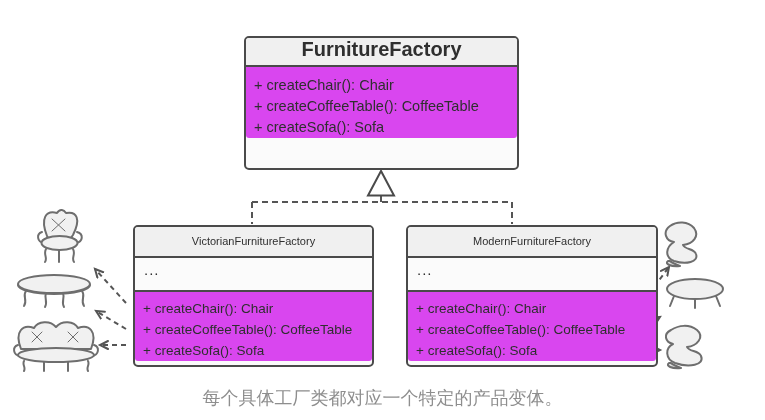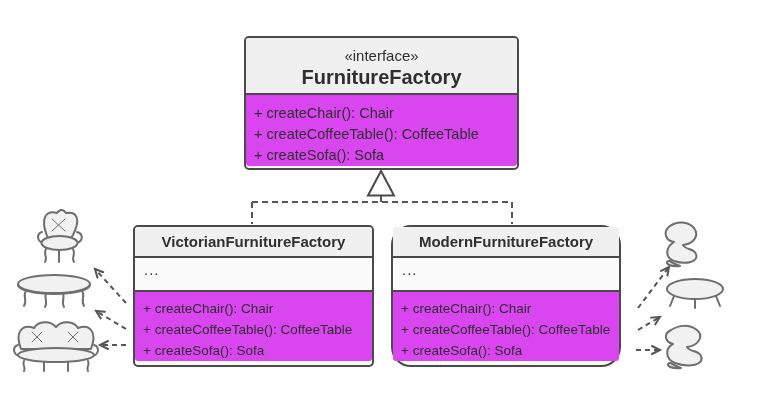--- a/index.html
+++ b/index.html
@@ -9,21 +9,21 @@
   }
   .connector-layer{position:absolute;left:0;top:0;width:765px;height:420px;pointer-events:none;}
   .uml-box{
     position:absolute;box-sizing:border-box;border:2px solid #4a4a4a;border-radius:5px;
     background:#fbfbfb;box-shadow:0 0 0 0 transparent;
   }
   .compartment{box-sizing:border-box;}
   .title-compartment{background:#f0f0f0;border-bottom:2px solid #4a4a4a;border-radius:3px 3px 0 0;text-align:center;}
   .stereotype{font-size:15px;line-height:20px;padding-top:8px;}
   .iface-name{font-size:20px;font-weight:bold;line-height:22px;padding-bottom:5px;}
-  .class-name{font-size:15px;font-weight:bold;line-height:29px;}
+  .class-name{font-size:11px;font-weight:normal;line-height:29px;}
   .dots-compartment{background:#fbfbfb;border-bottom:2px solid #4a4a4a;font-size:15px;padding:3px 0 0 9px;height:34px;letter-spacing:1px;color:#2f2f2f;}
   .methods-compartment{background:#d946ef;border-radius:0 0 3px 3px;padding:6px 8px 0 8px;}
   .iface-methods{padding-top:8px;}
   .method{white-space:nowrap;}
   .iface-methods .method{font-size:14.5px;line-height:21px;}
   .cls-methods .method{font-size:13.5px;line-height:21px;}
   .icon-wrap{position:absolute;}
   .caption{position:absolute;left:0;top:386px;width:765px;text-align:center;font-size:18px;line-height:24px;color:#8e8e8e;}
   .watermark{position:absolute;right:10px;top:390px;font-size:15px;line-height:20px;color:#c9c9c9;margin-top:48px;}
 </style>
@@ -55,21 +55,20 @@
 
     <g stroke="#555555" stroke-width="2" fill="none" stroke-dasharray="5 4">
       <line x1="638" y1="308" x2="669" y2="267" marker-end="url(#arrowOpen)"></line>
       <line x1="638" y1="330" x2="660" y2="317" marker-end="url(#arrowOpen)"></line>
       <line x1="636" y1="350" x2="660" y2="350" marker-end="url(#arrowOpen)"></line>
     </g>
   </svg>
 
   <div class="uml-box" style="left:244px;top:36px;width:275px;height:134px;">
     <div class="compartment title-compartment">
-      <div class="stereotype">«interface»</div>
       <div class="iface-name">FurnitureFactory</div>
     </div>
     <div class="compartment methods-compartment iface-methods">
       <div class="method">+ createChair(): Chair</div>
       <div class="method">+ createCoffeeTable(): CoffeeTable</div>
       <div class="method">+ createSofa(): Sofa</div>
     </div>
   </div>
 
   <div class="uml-box" style="left:133px;top:225px;width:241px;height:142px;">
@@ -77,21 +76,21 @@
       <div class="class-name">VictorianFurnitureFactory</div>
     </div>
     <div class="compartment dots-compartment">...</div>
     <div class="compartment methods-compartment cls-methods">
       <div class="method">+ createChair(): Chair</div>
       <div class="method">+ createCoffeeTable(): CoffeeTable</div>
       <div class="method">+ createSofa(): Sofa</div>
     </div>
   </div>
 
-  <div class="uml-box" style="left:391px;top:225px;width:230px;height:142px;border-radius:20px;">
+  <div class="uml-box" style="left:406px;top:225px;width:252px;height:142px;">
     <div class="compartment title-compartment">
       <div class="class-name">ModernFurnitureFactory</div>
     </div>
     <div class="compartment dots-compartment">...</div>
     <div class="compartment methods-compartment cls-methods">
       <div class="method">+ createChair(): Chair</div>
       <div class="method">+ createCoffeeTable(): CoffeeTable</div>
       <div class="method">+ createSofa(): Sofa</div>
     </div>
   </div>
@@ -148,14 +147,15 @@
   </div>
   <div class="icon-wrap" style="left:656px;top:324px;width:60px;height:46px;">
     <svg width="60" height="46" viewBox="0 0 60 46">
       <g fill="#f1f1f1" stroke="#6e6e6e" stroke-width="2" stroke-linecap="round" stroke-linejoin="round">
         <path d="M15,6 C7,10 9,18 17,20 C9,24 9,35 19,39 C33,44 49,41 45,32 C43,26 33,28 31,23 C41,22 49,13 41,6 C33,0 23,1 15,6 Z"></path>
         <path d="M13,39 C9,42 16,45 25,44 C20,42 17,41 15,39 Z" fill="#dedede"></path>
       </g>
     </svg>
   </div>
 
+  <div class="caption">每个具体工厂类都对应一个特定的产品变体。</div>
   <div class="watermark">@稀土掘金技术社区</div>
 </div>
 
 </body></html>

